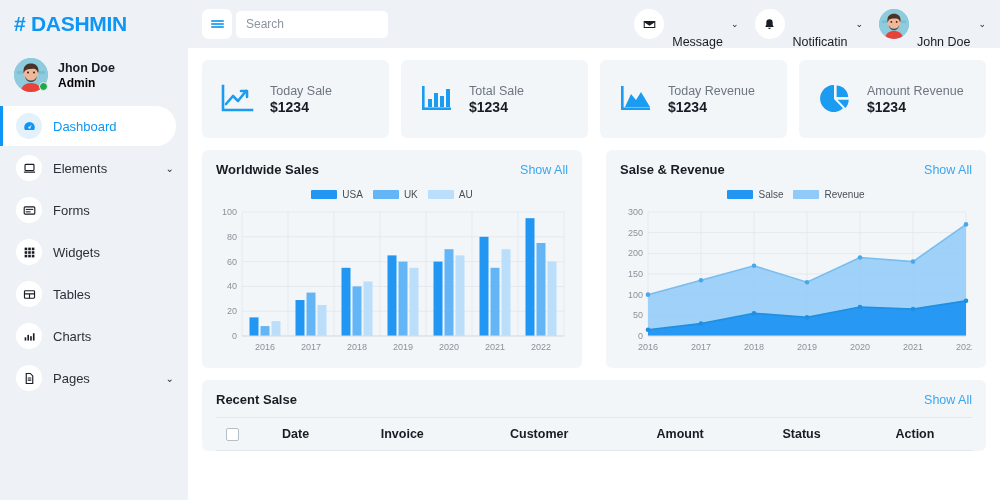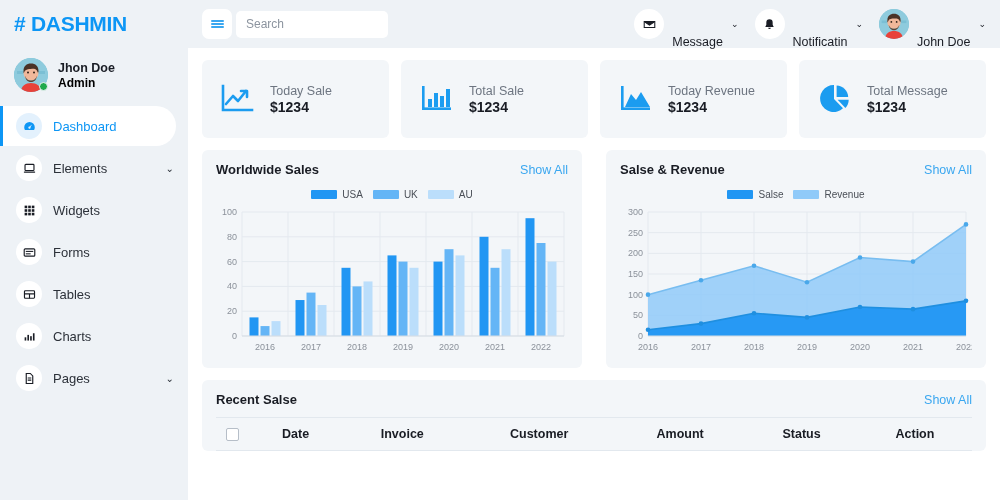--- a/index.html
+++ b/index.html
@@ -206,43 +206,43 @@
             <rect x="1" y="11.6" width="14" height="1.5" rx="0.7"></rect>
           </svg>
         </span>
         <span class="nav-label">Elements</span>
         <span class="chev">⌄</span>
       </div>
 
       <div class="nav-item">
         <span class="ic">
           <svg width="13" height="13" viewBox="0 0 16 16" fill="#191c24">
+            <rect x="1.5" y="3.5" width="13" height="9" rx="1.2" fill="none" stroke="#191c24" stroke-width="1.4"></rect>
+            <rect x="3.4" y="6" width="9.2" height="1.3"></rect>
+              <rect x="3.4" y="9" width="6" height="1.3"></rect>
+          </svg>
+        </span>
+        <span class="nav-label">Forms</span>
+      </div>
+
+      <div class="nav-item">
+        <span class="ic">
+          <svg width="13" height="13" viewBox="0 0 16 16" fill="#191c24">
             <rect x="2" y="2" width="3.2" height="3.2"></rect>
               <rect x="6.4" y="2" width="3.2" height="3.2"></rect>
               <rect x="10.8" y="2" width="3.2" height="3.2"></rect>
             <rect x="2" y="6.4" width="3.2" height="3.2"></rect>
               <rect x="6.4" y="6.4" width="3.2" height="3.2"></rect>
               <rect x="10.8" y="6.4" width="3.2" height="3.2"></rect>
             <rect x="2" y="10.8" width="3.2" height="3.2"></rect>
               <rect x="6.4" y="10.8" width="3.2" height="3.2"></rect>
               <rect x="10.8" y="10.8" width="3.2" height="3.2"></rect>
           </svg>
         </span>
         <span class="nav-label">Widgets</span>
-      </div>
-
-      <div class="nav-item">
-        <span class="ic">
-          <svg width="13" height="13" viewBox="0 0 16 16" fill="#191c24">
-            <rect x="1.5" y="3.5" width="13" height="9" rx="1.2" fill="none" stroke="#191c24" stroke-width="1.4"></rect>
-            <rect x="3.4" y="6" width="9.2" height="1.3"></rect>
-              <rect x="3.4" y="9" width="6" height="1.3"></rect>
-          </svg>
-        </span>
-        <span class="nav-label">Forms</span>
       </div>
 
       <div class="nav-item">
         <span class="ic">
           <svg width="13" height="13" viewBox="0 0 16 16" fill="none" stroke="#191c24" stroke-width="1.4">
             <rect x="1.8" y="3.4" width="12.4" height="9.2" rx="1.1"></rect>
             <path d="M1.8 7.2h12.4M8 7.2v5.4"></path>
           </svg>
         </span>
         <span class="nav-label">Tables</span>
@@ -383,21 +383,21 @@
 
         <div class="stat-card">
           <span class="stat-icon">
             <svg width="34" height="32" viewBox="0 0 34 32">
               <path d="M16 2a13.5 13.5 0 1 0 9 23.2L16 16z" fill="#1b9cf0"></path>
               <path d="M18.6 2.4V14h11.6A12 12 0 0 0 18.6 2.4z" fill="#1b9cf0"></path>
               <path d="M19.6 16.8 27.4 25a12 12 0 0 0 3.3-8.2z" fill="#1b9cf0"></path>
             </svg>
           </span>
           <span class="stat-text">
-            <span class="stat-label">Total Message</span>
+            <span class="stat-label">Amount Revenue</span>
             <span class="stat-value">$1234</span>
           </span>
         </div>
 
       </div>
 
       <div class="charts-row">
 
         <section class="panel" style="width:381px;">
           <div class="panel-head">

